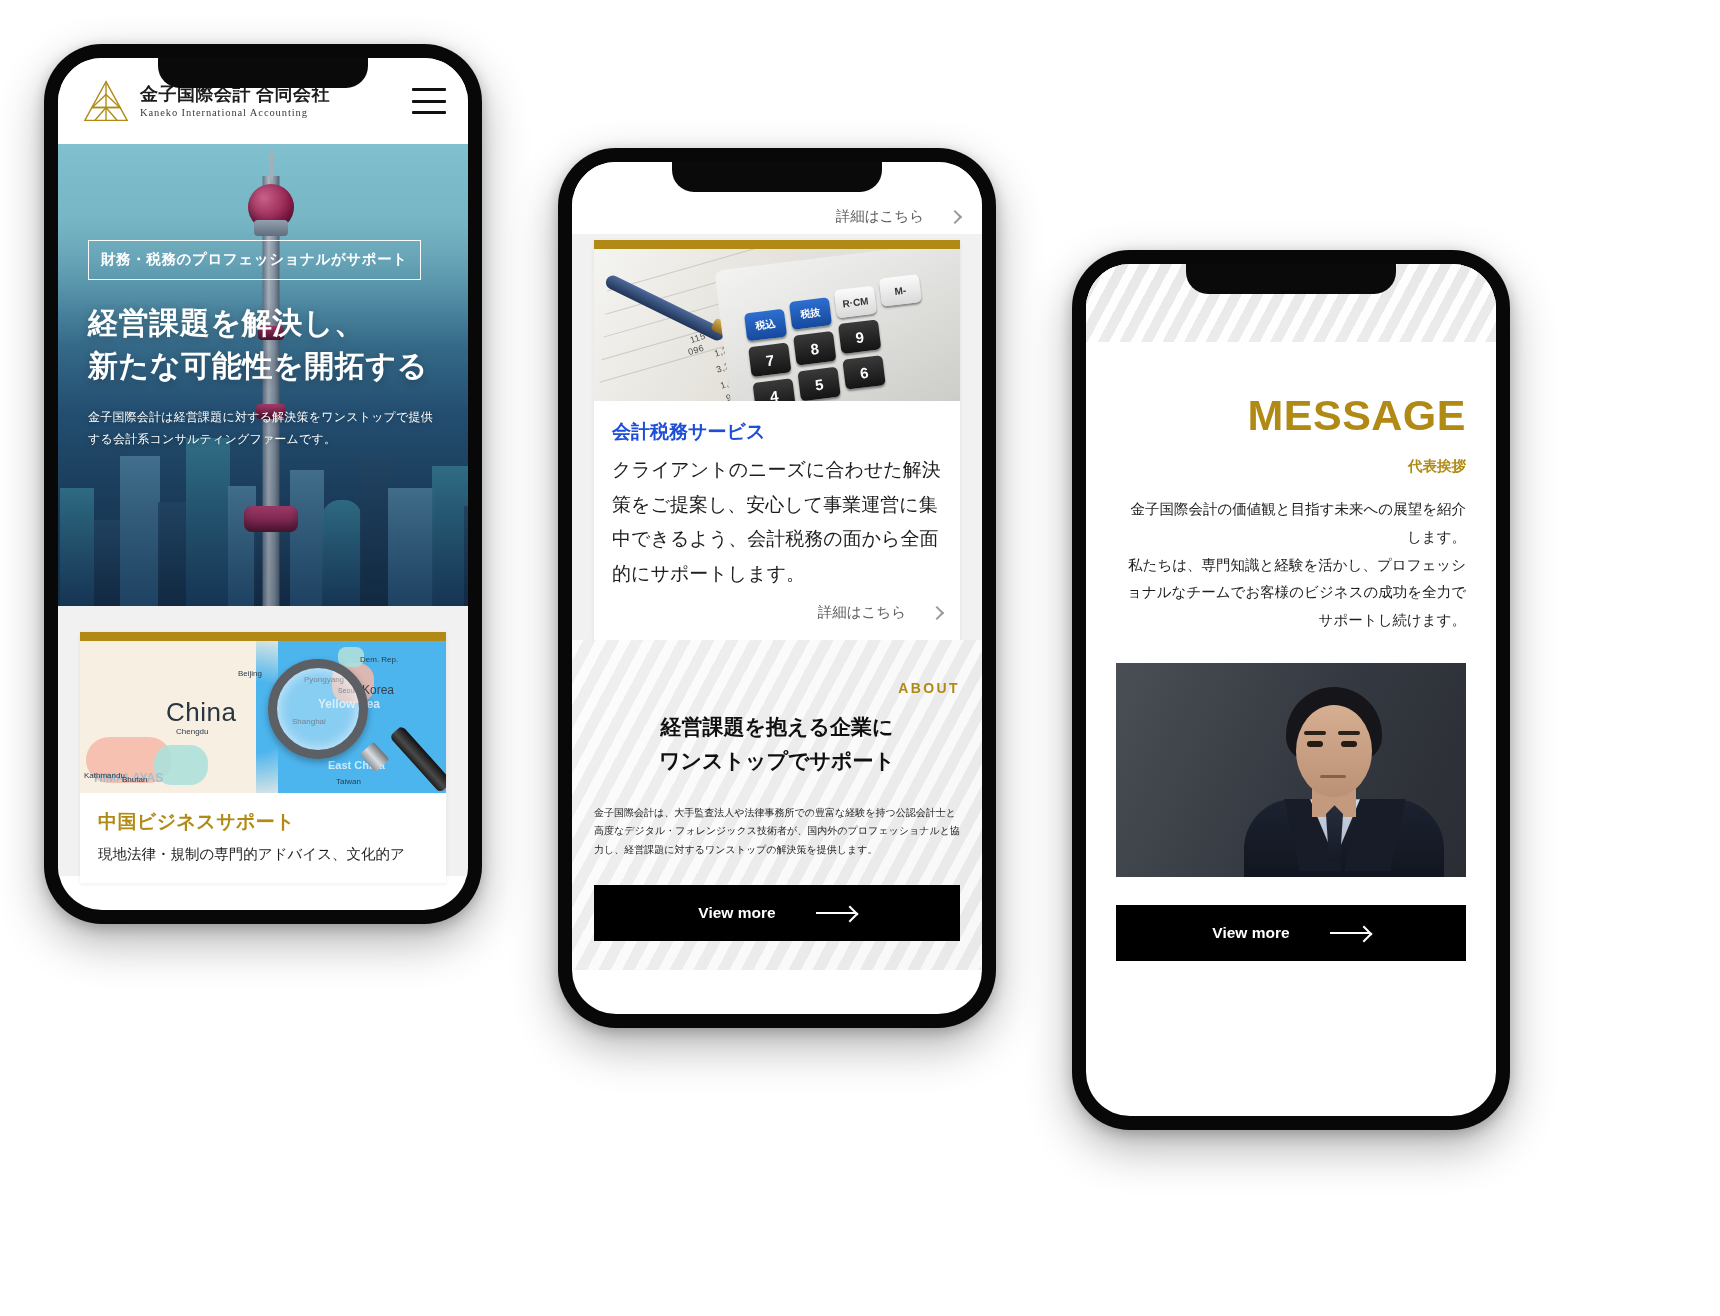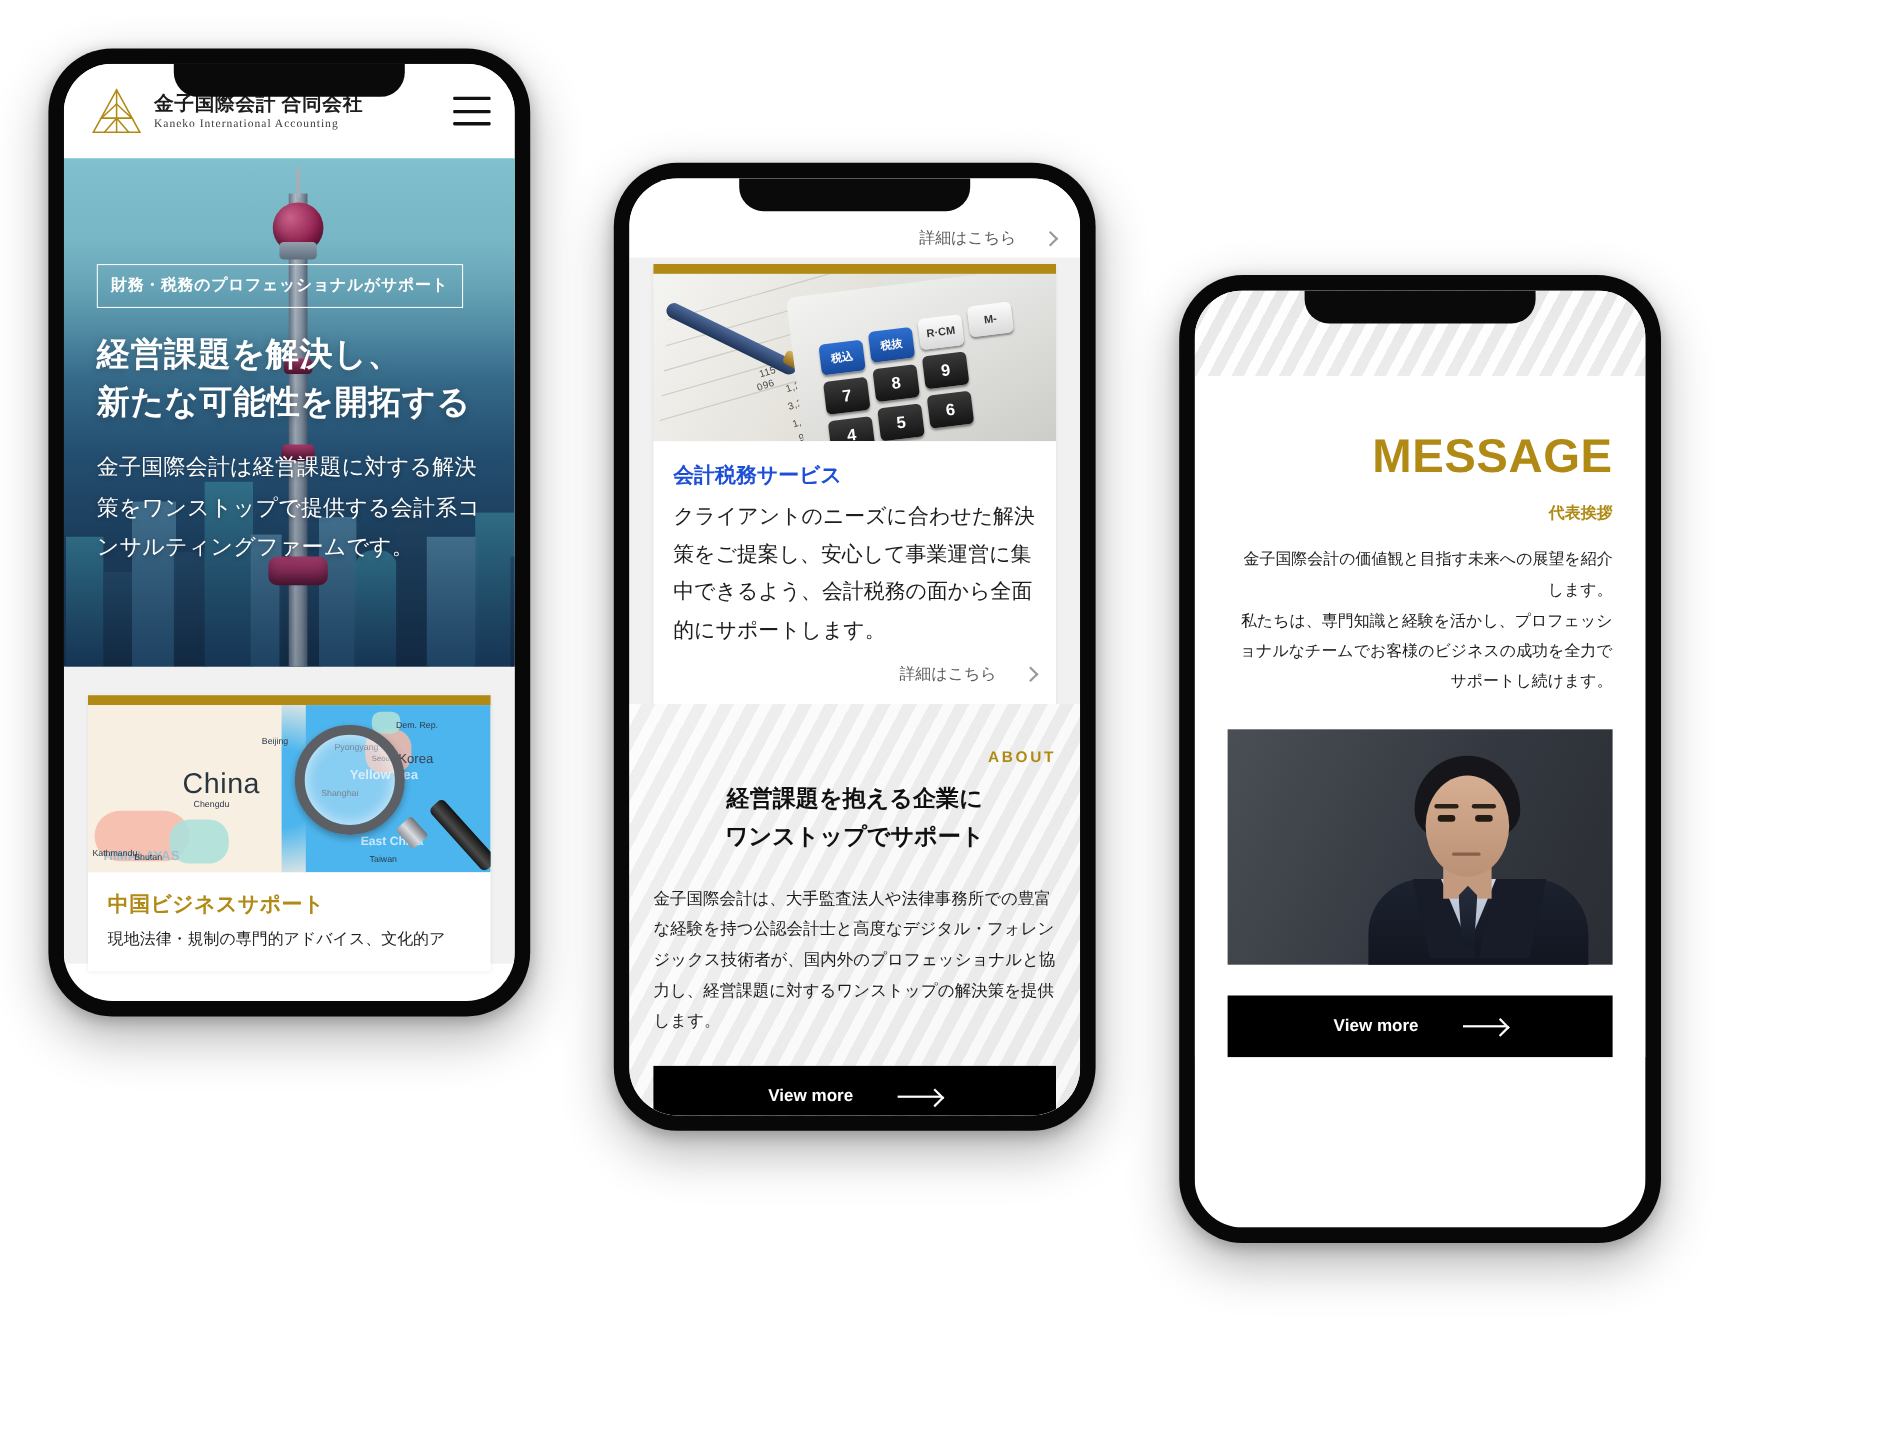--- a/index.html
+++ b/index.html
@@ -112,21 +112,21 @@
     display: inline-block; border: 1.6px solid rgba(255,255,255,.95);
     color: #fff; font-size: 14.5px; font-weight: 700; letter-spacing: .6px;
     padding: 9px 12px 10px;
   }
   .hero-title {
     color: #fff; font-weight: 800; font-size: 30px; line-height: 1.42;
     margin-top: 22px; letter-spacing: .6px;
     text-shadow: 0 2px 8px rgba(0,0,0,.28);
   }
   .hero-lead {
-    color: #fff; font-size: 20px; line-height: 1.82; margin-top: 20px;
+    color: #fff; font-size: 12px; line-height: 1.82; margin-top: 20px;
     letter-spacing: .2px; text-shadow: 0 1px 5px rgba(0,0,0,.35);
   }
 
   
   .p1-cards { background: #f1f1f1; padding: 26px 22px 0; height: 270px; }
   .card { background: #fff; box-shadow: 0 1px 4px rgba(0,0,0,.07); }
   .card-rule { height: 9px; background: #b08a14; }
   .card-photo { height: 152px; position: relative; overflow: hidden; background: #f3ecdd; }
 
   .map-bg { position:absolute; inset:0; background: #f7f0e2; }
@@ -188,21 +188,21 @@
   .about {
     position:relative; background: linear-gradient(120deg,#f7f7f7,#ececec);
     padding: 40px 22px 0; overflow:hidden; min-height: 330px;
   }
   .about-stripes { position:absolute; inset:0;
      background: repeating-linear-gradient(118deg, rgba(255,255,255,.85) 0 10px, rgba(228,228,230,.55) 10px 21px);
      opacity:.75; }
   .about-inner { position:relative; }
   .about-kicker { color:#b08a14; font-size:14px; font-weight:800; letter-spacing:2.4px; text-align:right; }
   .about-head { color:#101010; font-weight:800; font-size:21px; line-height:1.6; text-align:center; margin-top:14px; }
-  .about-body { color:#1d1d1d; font-size:15px; line-height:1.86; margin-top: 26px; }
+  .about-body { color:#1d1d1d; font-size:10px; line-height:1.86; margin-top: 26px; }
   .btn-dark {
     margin-top: 26px; background:#000; color:#fff; height: 56px;
     display:flex; align-items:center; justify-content:center; gap: 40px;
     font-weight:700; font-size:15.5px;
   }
   .arrow { position:relative; width: 40px; height: 2px; background:#fff; }
   .arrow:after { content:""; position:absolute; right:0; top:-4px; width:10px; height:10px;
     border-right:2px solid #fff; border-top:2px solid #fff; transform: rotate(45deg); }
 
   

